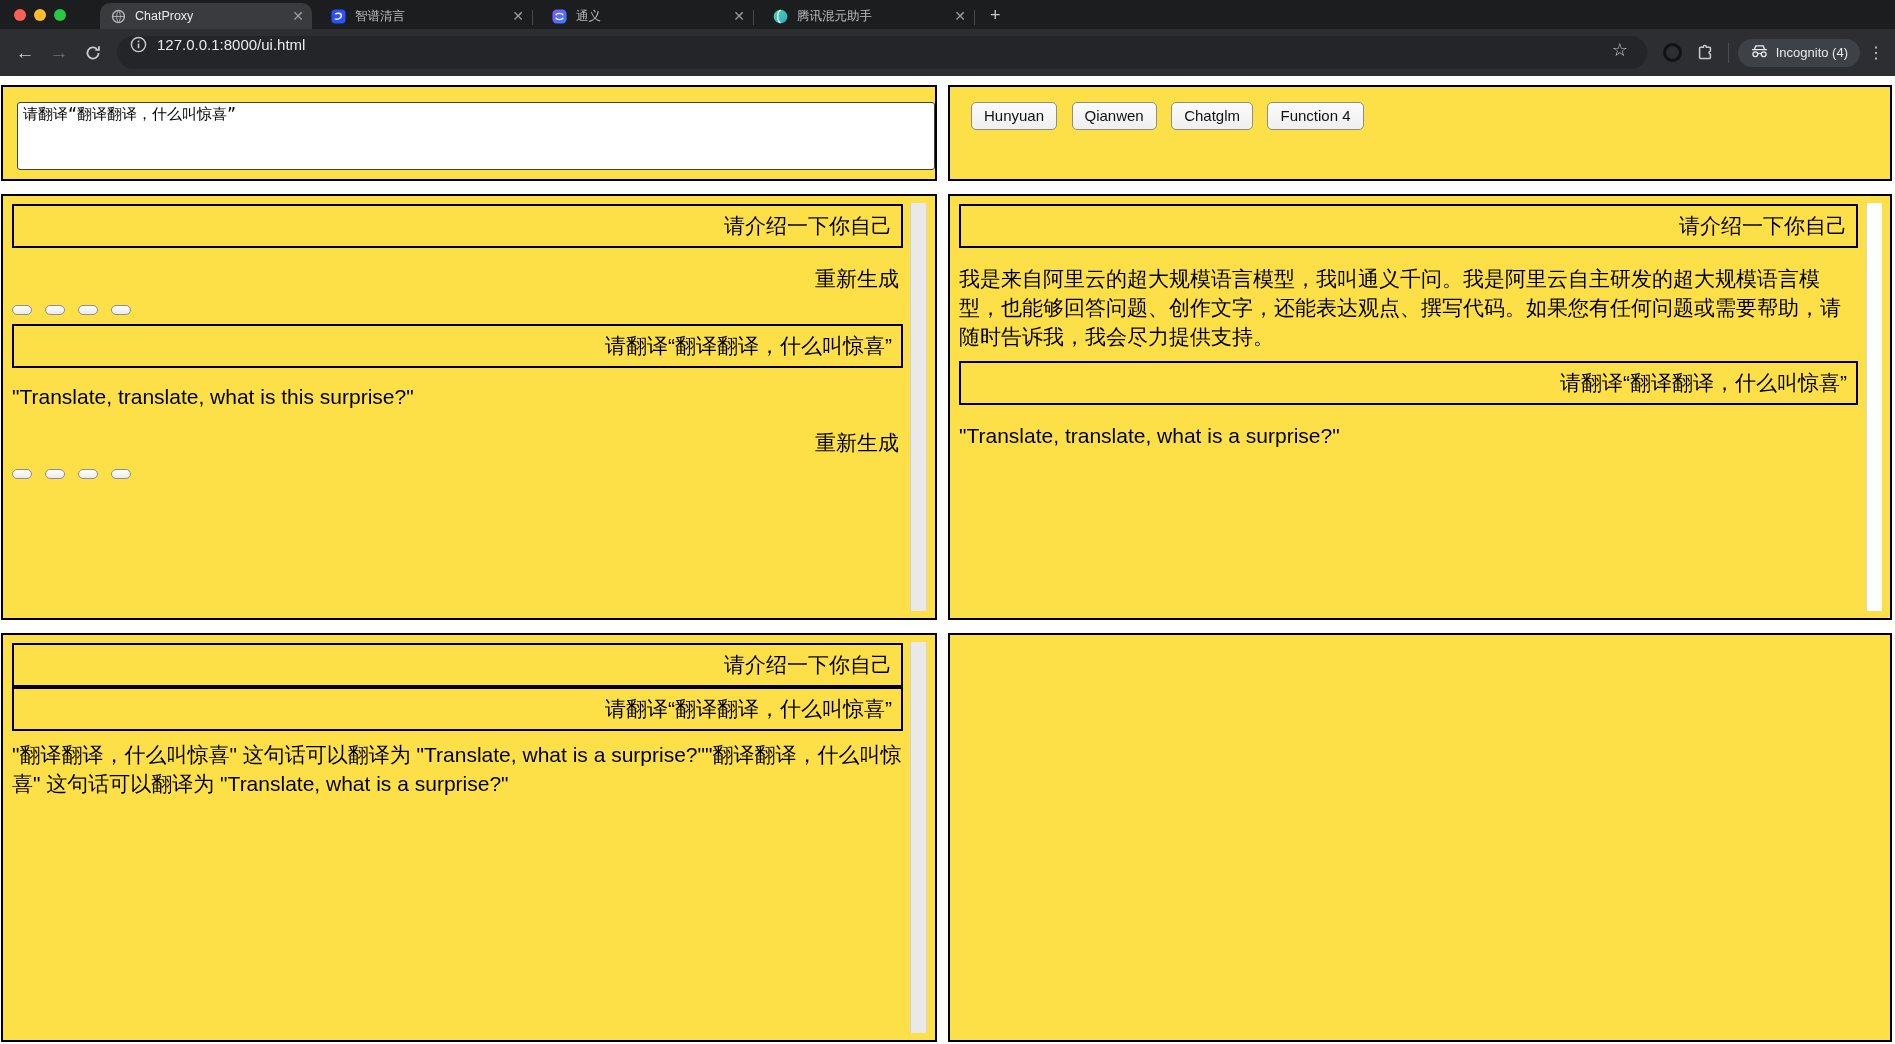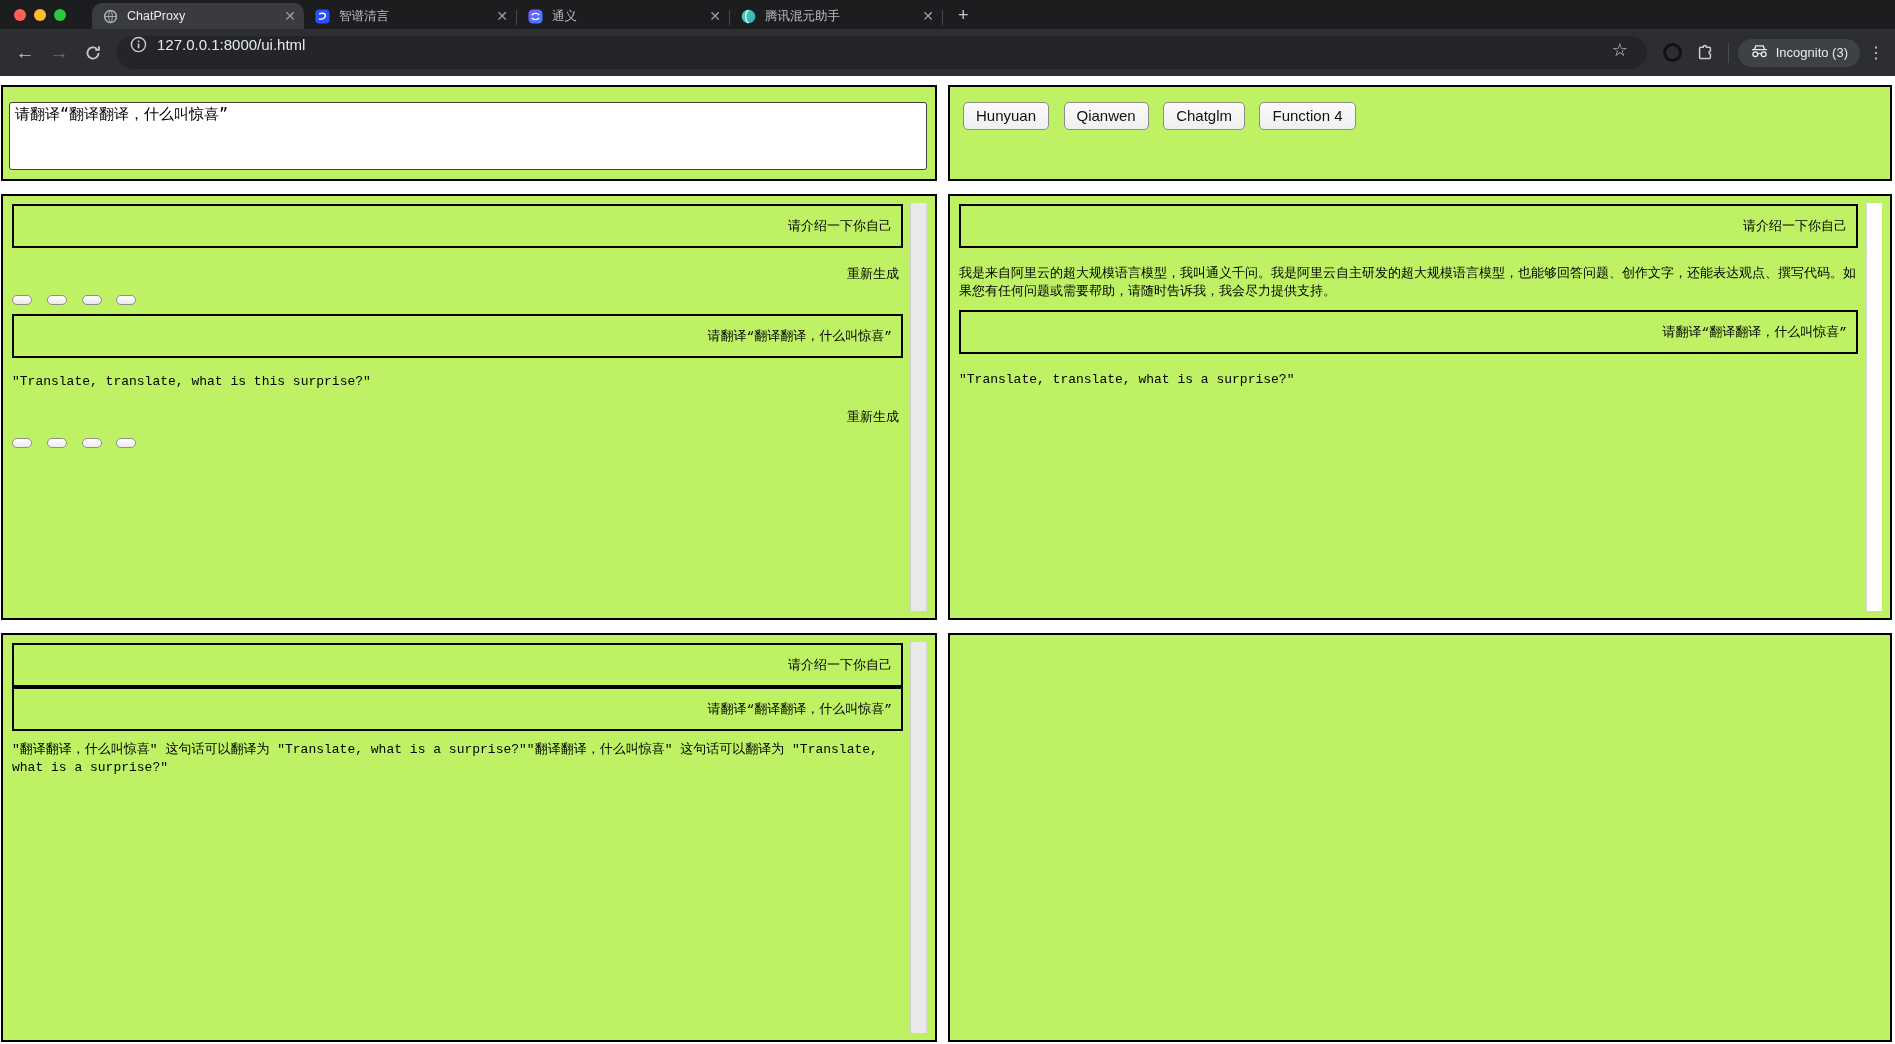--- a/index.html
+++ b/index.html
@@ -4,21 +4,21 @@
 <style>
   html,body{margin:0;padding:0;width:1895px;height:1044px;overflow:hidden;background:#fff;
     font-family:"Liberation Sans",sans-serif;}
   
   .tabbar{height:29px;background:#1c1d1f;position:relative;display:flex;align-items:flex-end;}
   .traffic{position:absolute;left:14px;top:9px;display:flex;gap:8px;}
   .light{width:12px;height:12px;border-radius:50%;}
   .light.red{background:#ff5f57}.light.yellow{background:#febc2e}.light.green{background:#28c840}
   .tabs{margin-left:92px;display:flex;align-items:flex-end;height:100%;}
   .tab{width:212px;height:26px;display:flex;align-items:center;padding:0 8px 0 11px;
-    color:#bcbec1;font-size:12.5px;box-sizing:border-box;}
+    color:#bcbec1;font-size:12.5px;box-sizing:border-box;margin-left:8px;}
   .tab.active{background:#3a3b3e;border-radius:10px 10px 0 0;color:#e9eaec;}
   .tab .title{flex:1;white-space:nowrap;overflow:hidden;}
   .tab .close{color:#9b9da1;font-size:14px;line-height:1;margin-left:6px;}
   .favicon{width:15px;height:15px;margin-right:9px;flex:none;display:inline-block;}
   .tabdiv{width:1px;height:15px;background:#46484c;align-self:center;margin-top:6px;}
   .newtab{color:#c6c8cb;font-size:18px;margin:0 0 5px 15px;line-height:1;}
   .toolbar{height:47px;background:#2d2e31;display:flex;align-items:center;padding:0 11px;}
   .navbtn{width:28px;height:28px;display:flex;align-items:center;justify-content:center;
     font-size:19px;color:#c9cacd;margin-right:6px;flex:none;}
   .navbtn.disabled{color:#6e7073;}
@@ -29,33 +29,33 @@
     color:#c9cacd;flex:none;margin-left:4px;}
   .circle-ext{width:13px;height:13px;border-radius:50%;border:3px solid #111214;}
   .tsep{width:1px;height:20px;background:#4a4c4f;margin:0 9px;flex:none;}
   .incog{height:28px;border-radius:14px;background:#3e4145;display:flex;align-items:center;
     padding:0 12px;color:#e8eaed;font-size:13px;flex:none;gap:7px;}
   .kebab{color:#c9cacd;font-size:16px;margin-left:8px;flex:none;letter-spacing:0;}
   
   .content{padding:9px 0 0 1px;background:#fff;}
   .grid{display:grid;grid-template-columns:936px 944px;grid-template-rows:96px 426px 409px;
     gap:13px 11px;}
-  .panel{border:2px solid #000;background:#bef264;box-sizing:border-box;position:relative;}
+  .panel{border:2px solid #000;background:#fde047;box-sizing:border-box;position:relative;padding-left:8px;}
   
   .composer textarea{display:block;margin:15px 6px 0 6px;width:918px;height:68px;
     box-sizing:border-box;border:1.5px solid #424242;border-radius:3px;padding:2px 5px;
     font-family:"DejaVu Sans Mono",monospace;font-size:15px;resize:none;background:#fff;color:#000;}
   
   .models{padding:15px 0 0 13px;}
   .modelbtn{font-family:"Liberation Sans",sans-serif;font-size:15px;color:#111;
     background:linear-gradient(#fbfbfb,#efefef);border:1px solid #8d8d8d;border-radius:5px;
     padding:4px 12px 5px;margin-right:10px;}
   
   .chat{position:absolute;inset:0;padding:8px 32px 8px 9px;overflow:hidden;
-    font-family:Liberation Mono, monospace;font-size:13px;color:#000;border-radius:23px;}
+    font-family:Liberation Sans, sans-serif;font-size:21px;color:#000;border-radius:23px;}
   .userbox{border:2px solid #000;height:44px;box-sizing:border-box;display:flex;
     align-items:center;justify-content:flex-end;padding:0 9px;}
   .resp{line-height:1.38;margin:15px 0;}
   .qw .resp{margin:17px 0 9px;}
   .glm .resp{margin:10px 0 9px;}
   .regen{margin:17px 4px 12px;text-align:right;}
   .minis{margin:0 0 9px;line-height:0;}
   .mini{display:inline-block;width:20px;height:10px;border:1px solid #8f8f8f;border-radius:5px;
     background:linear-gradient(#ffffff,#ebebeb);margin-right:7px;padding:0;}
   .fakebar{position:absolute;top:7px;bottom:7px;right:8px;width:15px;background:#e9e9e9;
@@ -163,21 +163,21 @@
     <span class="tsep"></span>
     <div class="incog">
       <span>
         <svg width="19" height="13" viewBox="0 0 20 14">
             <path d="M2 5h16M6 1h8l1.5 4h-11z" fill="none" stroke="#e8eaed" stroke-width="1.4"></path>
             <circle cx="5.5" cy="10" r="2.6" fill="none" stroke="#e8eaed" stroke-width="1.4"></circle>
             <circle cx="14.5" cy="10" r="2.6" fill="none" stroke="#e8eaed" stroke-width="1.4"></circle>
             <path d="M8.1 9.6c1.2-.9 2.6-.9 3.8 0" fill="none" stroke="#e8eaed" stroke-width="1.3"></path>
           </svg>
       </span>
-      <span>Incognito (3)</span>
+      <span>Incognito (4)</span>
     </div>
     <span class="kebab">⋮</span>
   </div>
 </div>
 
 <div class="content">
   <div class="grid">
 
     <section class="panel composer">
       <textarea spellcheck="false" style="">请翻译“翻译翻译，什么叫惊喜”</textarea>

